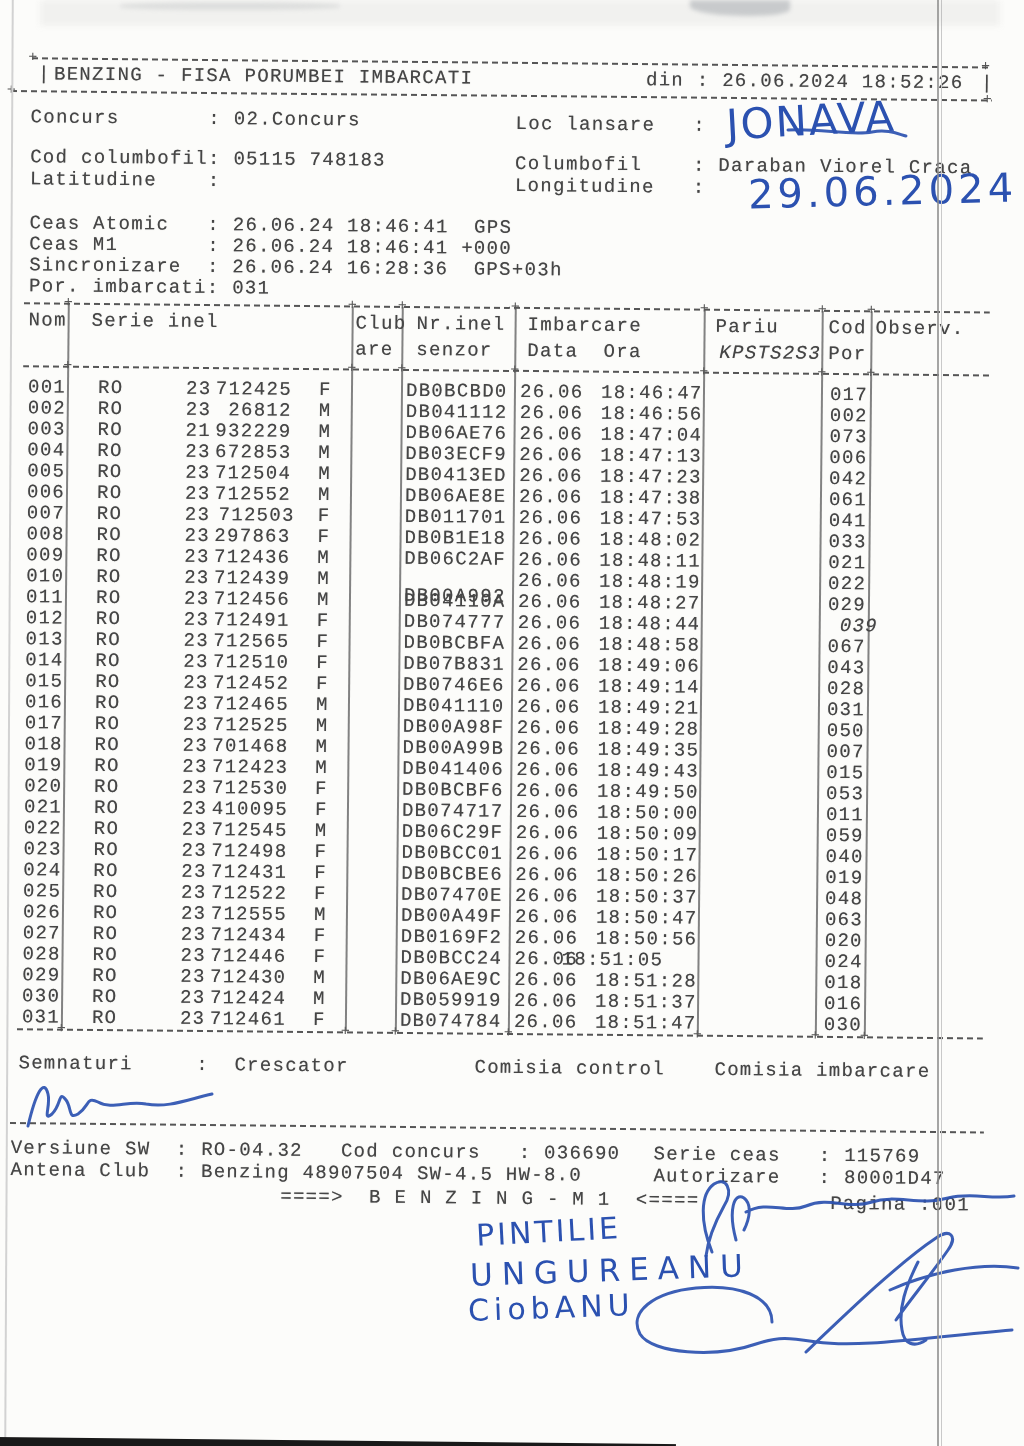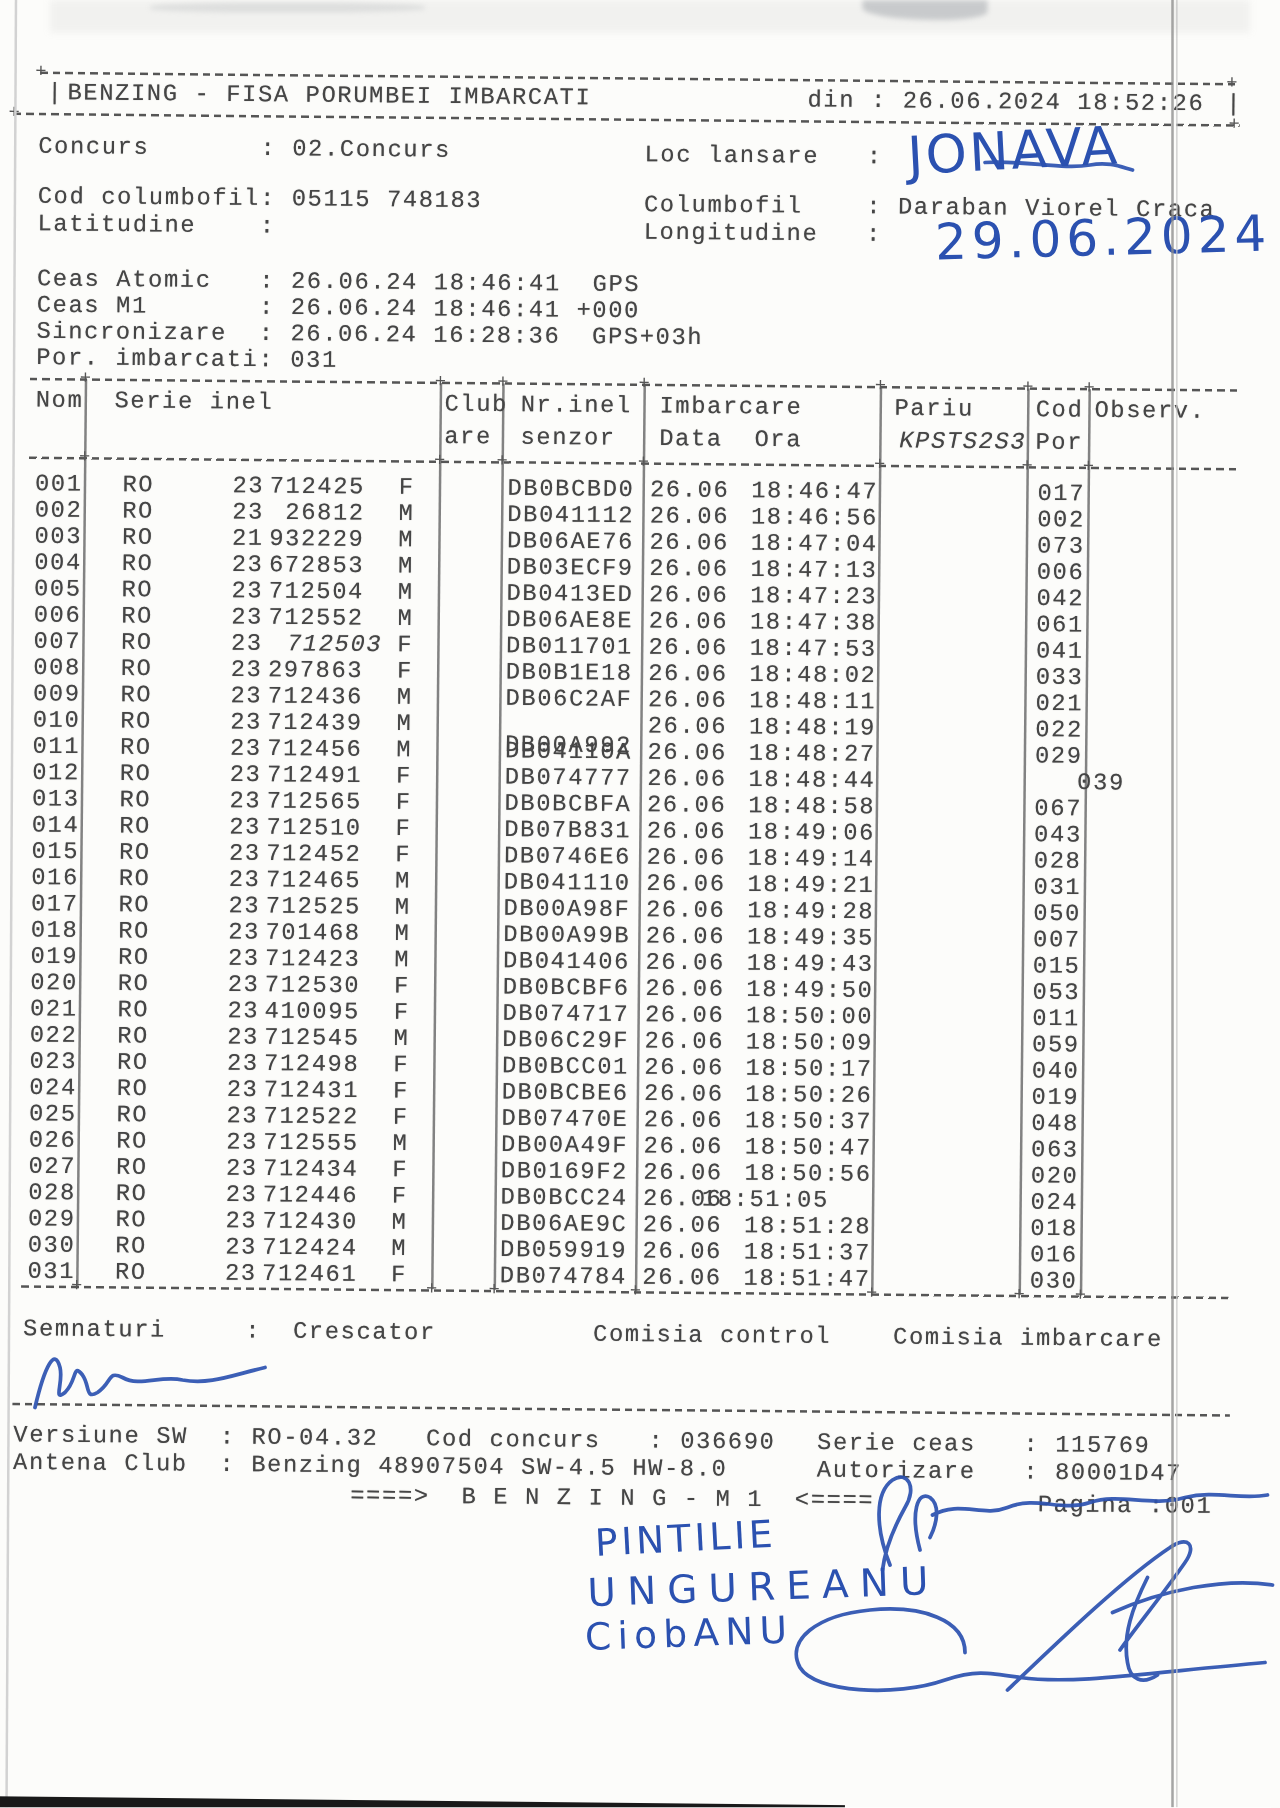--- a/index.html
+++ b/index.html
@@ -166,21 +166,21 @@
           <span class="t" style="left: 316px; top: 0px;">M</span>
           <span class="t" style="left: 403px; top: 0px;">DB06AE8E</span>
           <span class="t" style="left: 517px; top: 0px;">26.06</span>
           <span class="t" style="left: 598px; top: 0px;">18:47:38</span>
           <span class="t" style="left: 827px; top: 0px;">061</span>
         </div>
         <div class="row" style="top: 503px;">
           <span class="t" style="left: 25px; top: 0px;">007</span>
           <span class="t" style="left: 95px; top: 0px;">RO</span>
           <span class="t" style="left: 183px; top: 0px;">23</span>
-          <span class="t num" style="left: 220px; top: 0px; font-style: italic;">712503</span>
+          <span class="t num" style="left: 209px; top: 0px;">712503</span>
           <span class="t" style="left: 316px; top: 0px;">F</span>
           <span class="t" style="left: 403px; top: 0px;">DB011701</span>
           <span class="t" style="left: 517px; top: 0px;">26.06</span>
           <span class="t" style="left: 598px; top: 0px;">18:47:53</span>
           <span class="t" style="left: 827px; top: 0px;">041</span>
         </div>
         <div class="row" style="top: 524px;">
           <span class="t" style="left: 25px; top: 0px;">008</span>
           <span class="t" style="left: 95px; top: 0px;">RO</span>
           <span class="t" style="left: 183px; top: 0px;">23</span>
@@ -226,21 +226,21 @@
         </div>
         <div class="row" style="top: 608px;">
           <span class="t" style="left: 25px; top: 0px;">012</span>
           <span class="t" style="left: 95px; top: 0px;">RO</span>
           <span class="t" style="left: 183px; top: 0px;">23</span>
           <span class="t num" style="left: 205px; top: 0px;">712491</span>
           <span class="t" style="left: 316px; top: 0px;">F</span>
           <span class="t" style="left: 403px; top: 0px;">DB074777</span>
           <span class="t" style="left: 517px; top: 0px;">26.06</span>
           <span class="t" style="left: 598px; top: 0px;">18:48:44</span>
-          <span class="t" style="left: 861px; top: 0px;">039</span>
+          <span class="t" style="left: 839px; top: 0px; font-style: italic;">039</span>
         </div>
         <div class="row" style="top: 629px;">
           <span class="t" style="left: 25px; top: 0px;">013</span>
           <span class="t" style="left: 95px; top: 0px;">RO</span>
           <span class="t" style="left: 183px; top: 0px;">23</span>
           <span class="t num" style="left: 205px; top: 0px;">712565</span>
           <span class="t" style="left: 316px; top: 0px;">F</span>
           <span class="t" style="left: 403px; top: 0px;">DB0BCBFA</span>
           <span class="t" style="left: 517px; top: 0px;">26.06</span>
           <span class="t" style="left: 598px; top: 0px;">18:48:58</span>

